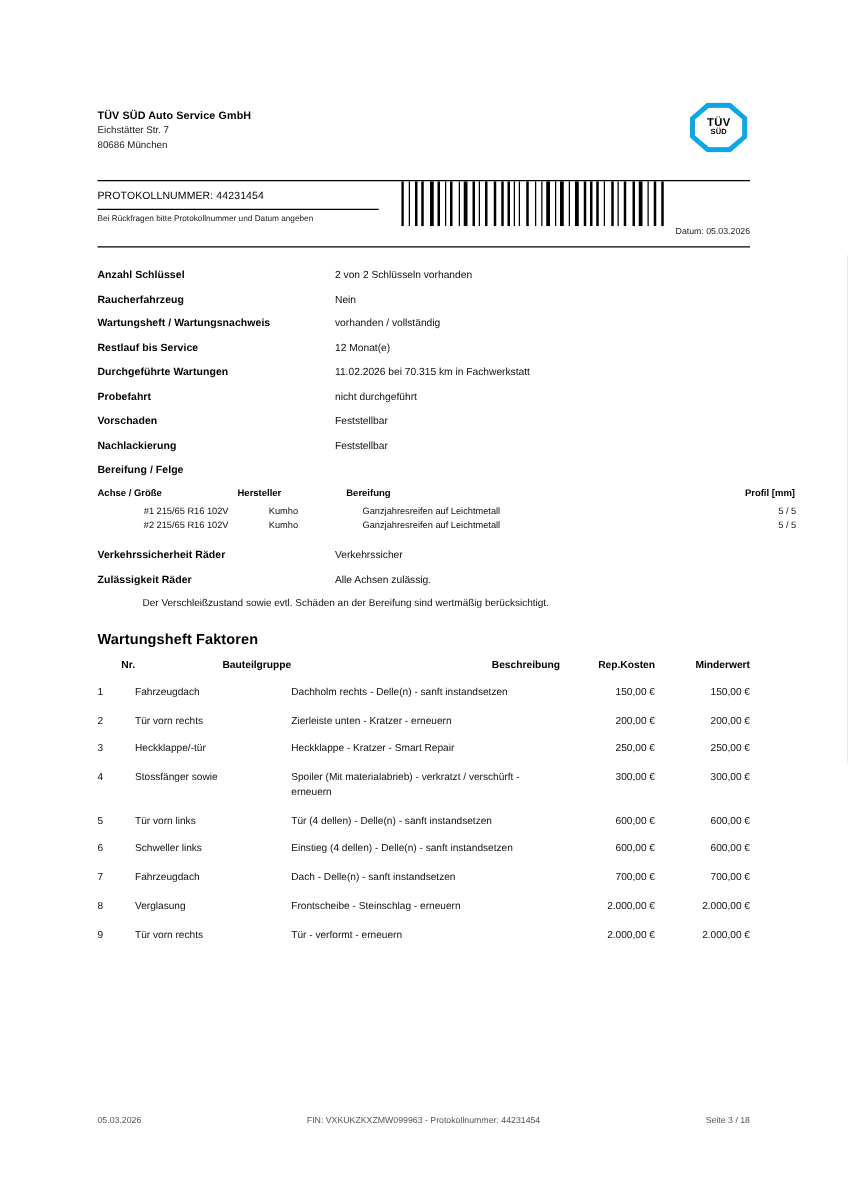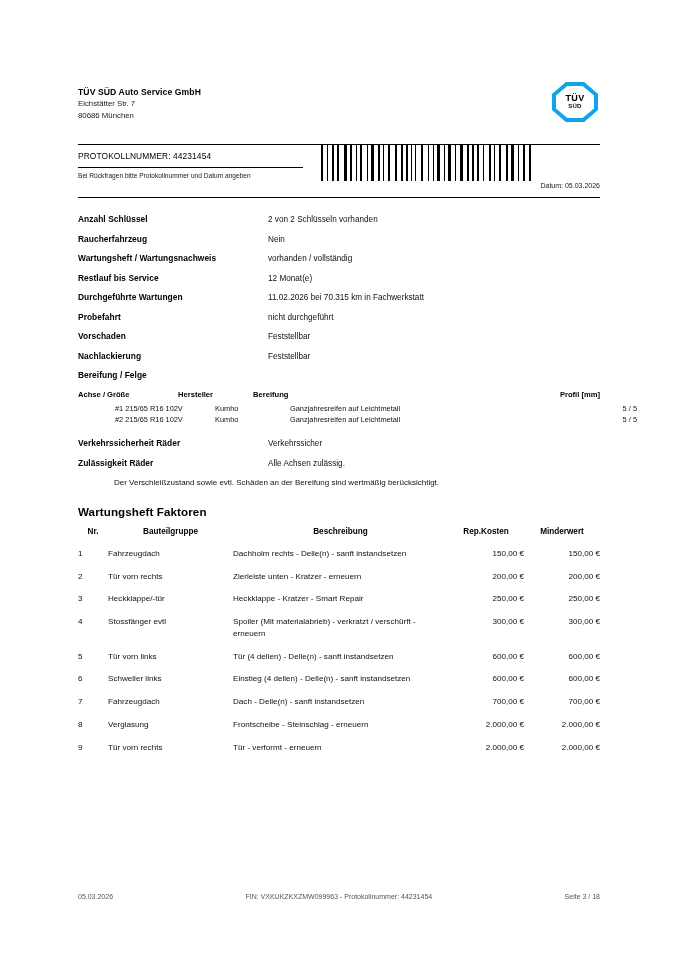--- a/index.html
+++ b/index.html
@@ -162,20 +162,21 @@
   }
 
   
   .tyre-head {
     display: flex;
     font-size: 7.6px;
     font-weight: bold;
     color: #000;
     margin-top: 2px;
     margin-bottom: 5px;
+    gap: 12px;
   }
   .tyre-row {
     display: flex;
     font-size: 7.4px;
     color: #111;
     margin-bottom: 2.5px;
     margin-left: 37px;
   }
   .c-axle { width: 100px; flex: 0 0 100px; }
   .c-maker { width: 75px; flex: 0 0 75px; }
@@ -201,21 +202,21 @@
 
   
   table.factors {
     width: 100%;
     border-collapse: collapse;
   }
   table.factors th {
     font-size: 8.2px;
     font-weight: bold;
     color: #000;
-    text-align: center;
+    text-align: right;
     padding: 0 0 7px 0;
     vertical-align: bottom;
   }
   table.factors td {
     font-size: 8.1px;
     color: #111;
     vertical-align: top;
     padding: 5.5px 0 5.5px 0;
     line-height: 1.45;
   }
@@ -453,21 +454,21 @@
         </tr>
         <tr>
           <td class="col-nr">3</td>
           <td class="col-grp">Heckklappe/-tür</td>
           <td class="col-desc">Heckklappe - Kratzer - Smart Repair</td>
           <td class="col-cost">250,00 €</td>
           <td class="col-val">250,00 €</td>
         </tr>
         <tr>
           <td class="col-nr">4</td>
-          <td class="col-grp">Stossfänger evtl</td>
+          <td class="col-grp">Stossfänger sowie</td>
           <td class="col-desc">Spoiler (Mit materialabrieb) - verkratzt / verschürft - erneuern</td>
           <td class="col-cost">300,00 €</td>
           <td class="col-val">300,00 €</td>
         </tr>
         <tr>
           <td class="col-nr">5</td>
           <td class="col-grp">Tür vorn links</td>
           <td class="col-desc">Tür (4 dellen) - Delle(n) - sanft instandsetzen</td>
           <td class="col-cost">600,00 €</td>
           <td class="col-val">600,00 €</td>

